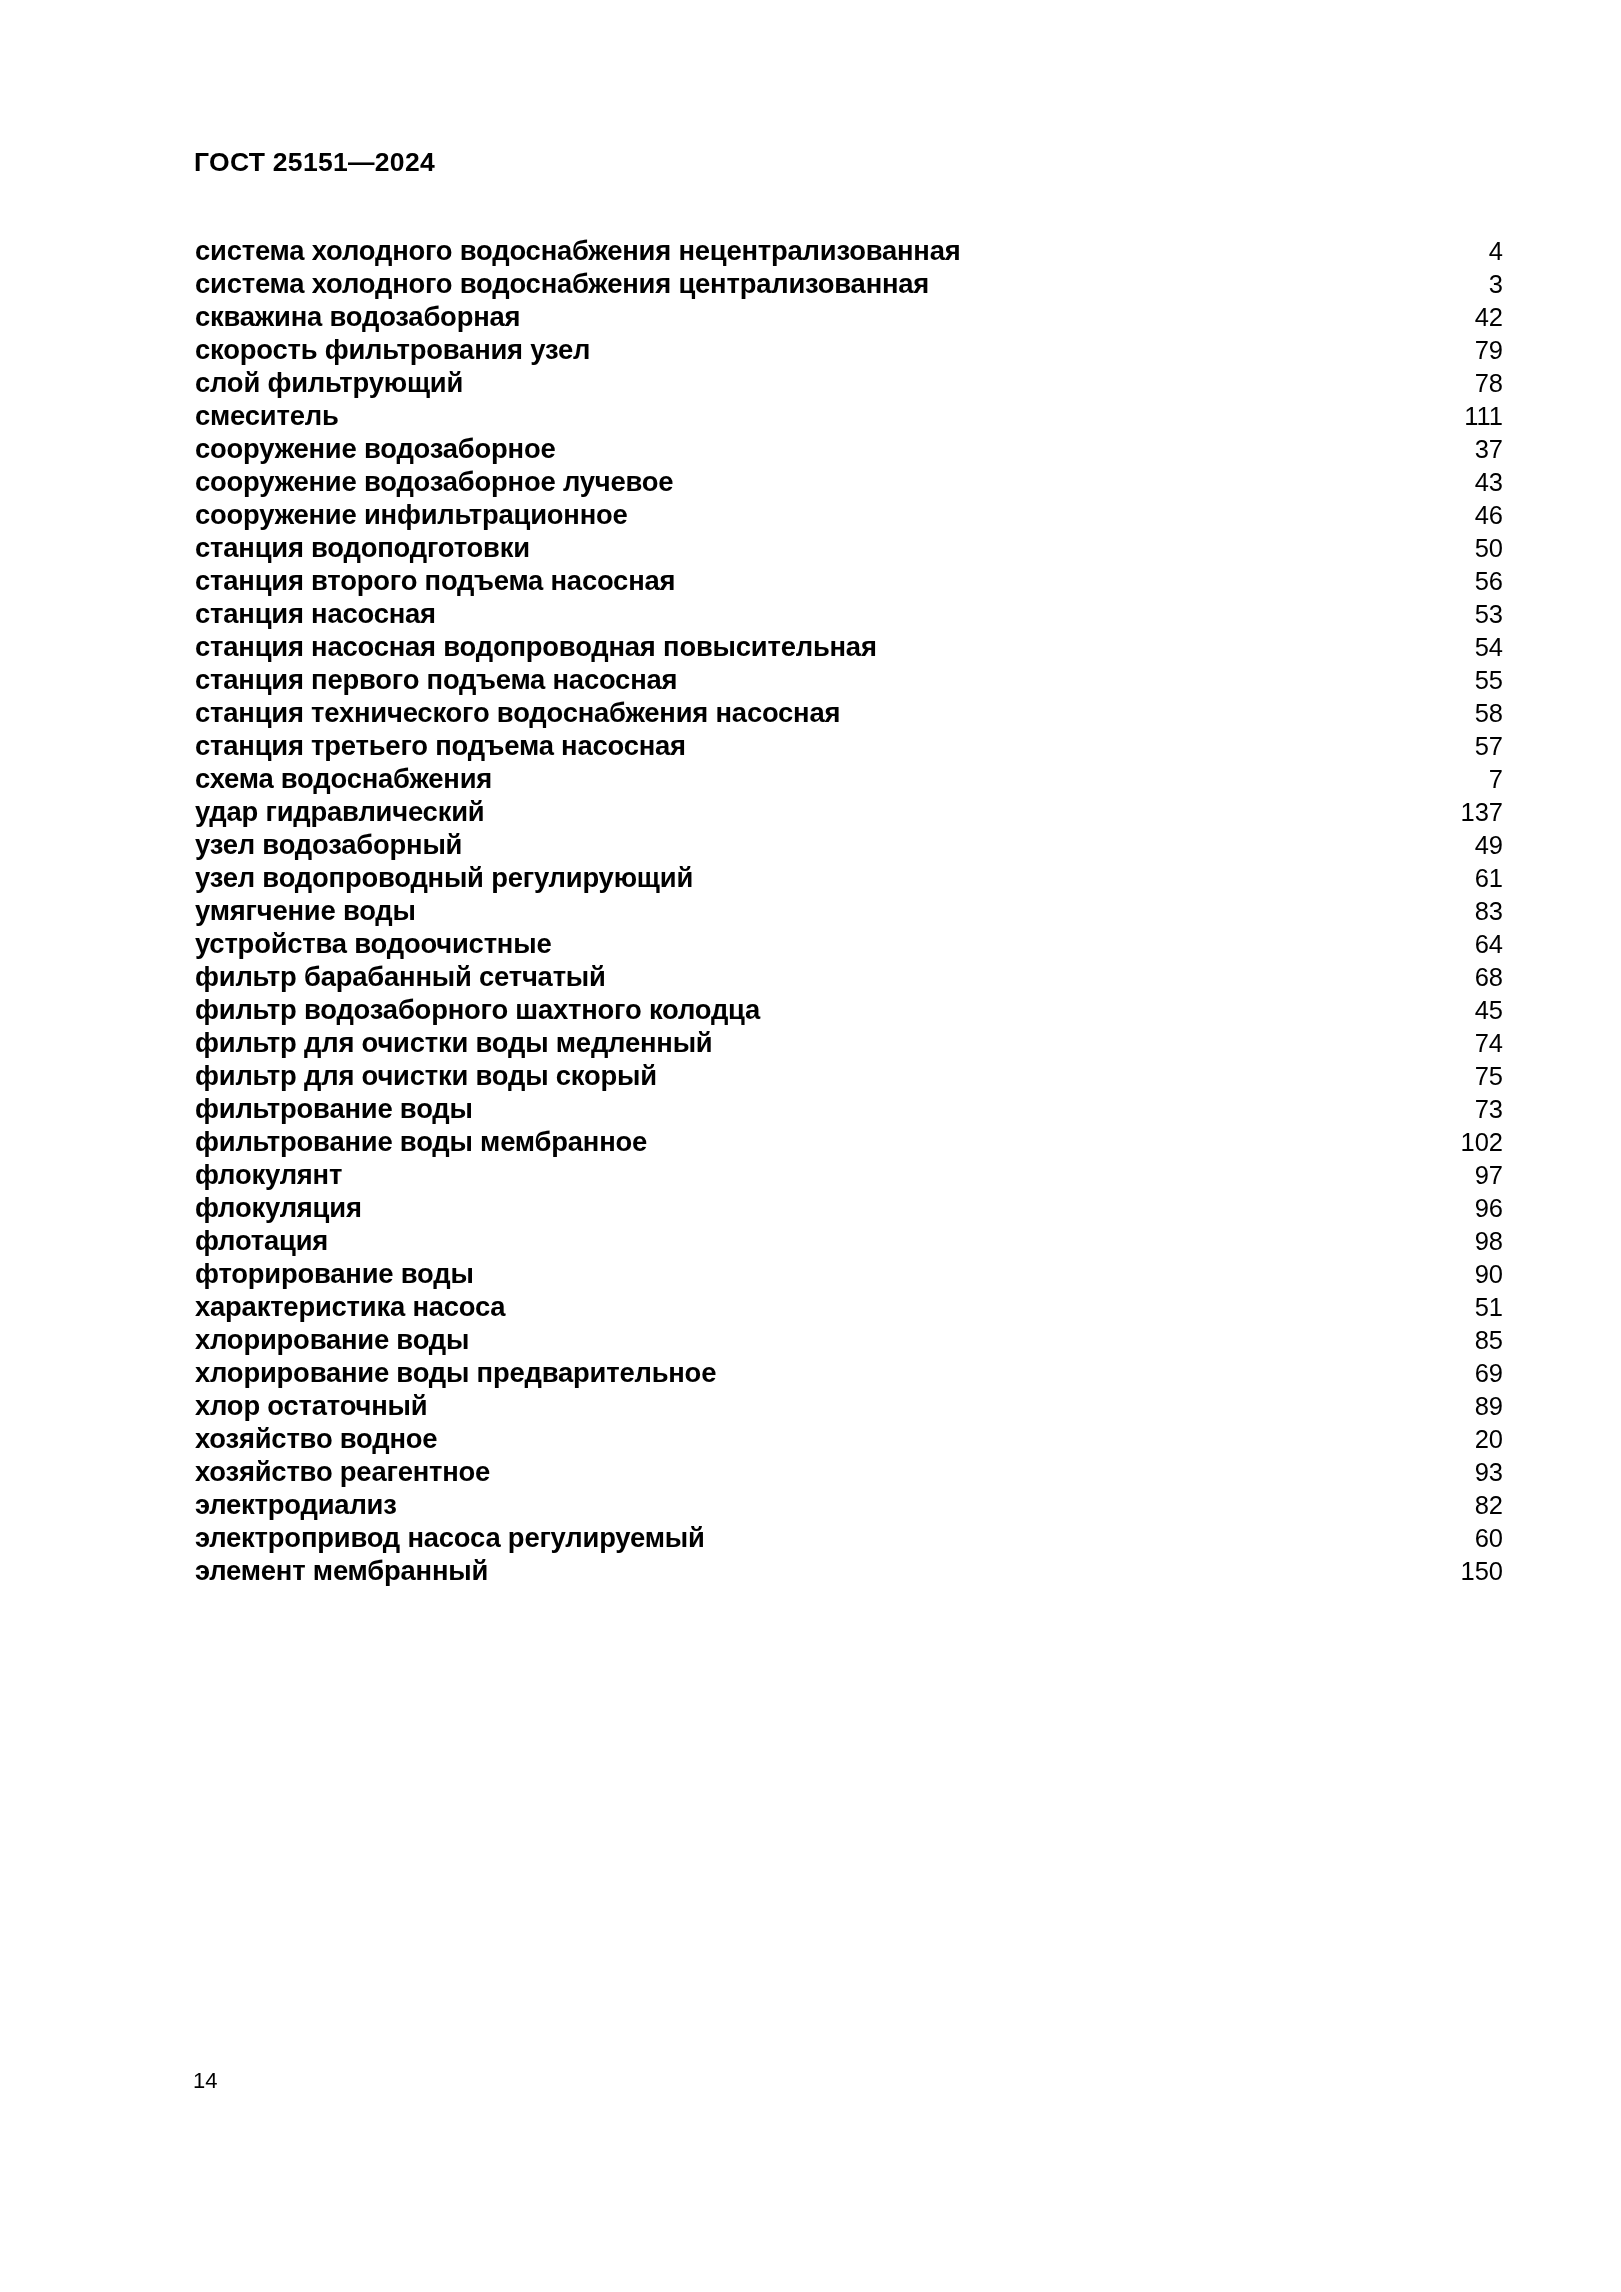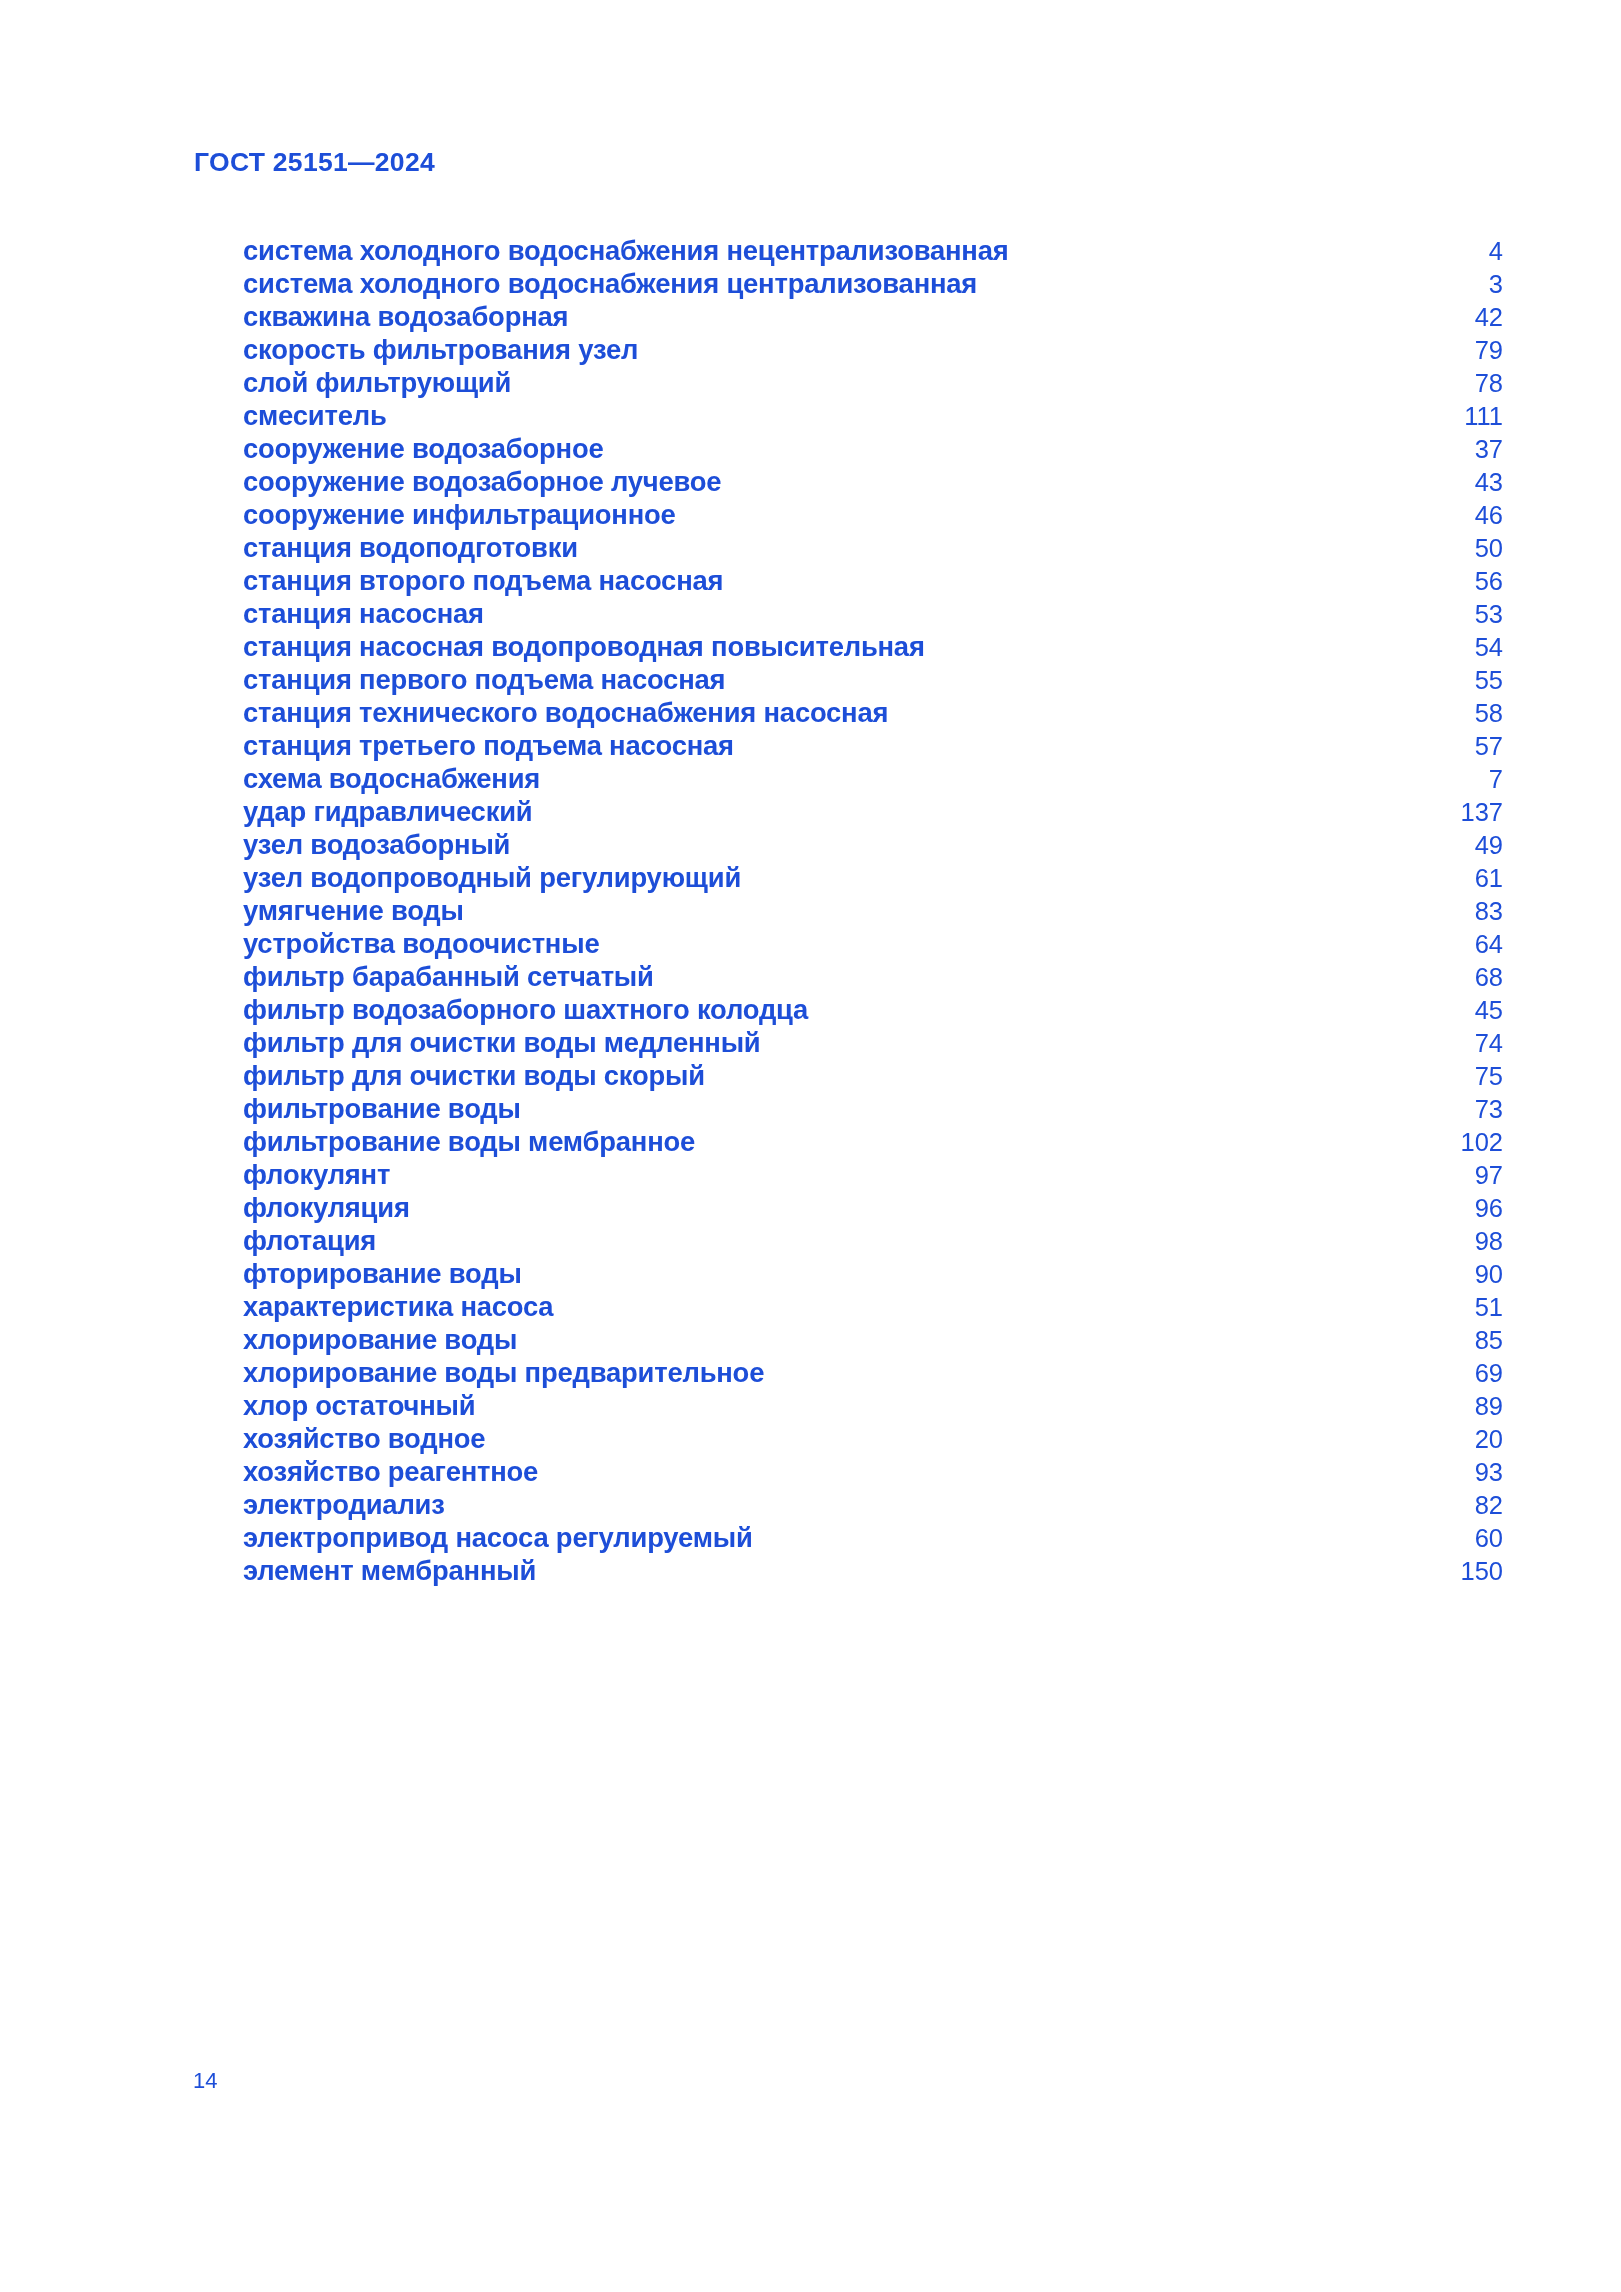--- a/index.html
+++ b/index.html
@@ -6,21 +6,21 @@
     margin: 0;
     padding: 0;
     background: #ffffff;
   }
   .page {
     position: relative;
     width: 1621px;
     height: 2293px;
     background: #ffffff;
     font-family: "Liberation Sans", sans-serif;
-    color: #1d4ed8;
+    color: #000000;
     overflow: hidden;
   }
   .doc-header {
     position: absolute;
     left: 194px;
     top: 147px;
     font-size: 26.5px;
     font-weight: bold;
     letter-spacing: 0.3px;
     white-space: nowrap;
@@ -35,21 +35,20 @@
     display: flex;
     justify-content: space-between;
     align-items: baseline;
     height: 33px;
   }
   .index-term {
     font-weight: bold;
     font-size: 27.4px;
     white-space: nowrap;
     letter-spacing: -0.2px;
-    margin-left: 48px;
   }
   .index-page {
     font-weight: normal;
     font-size: 25.5px;
     padding-left: 19.6px;
     white-space: nowrap;
   }
   .doc-footer {
     position: absolute;
     left: 193px;

